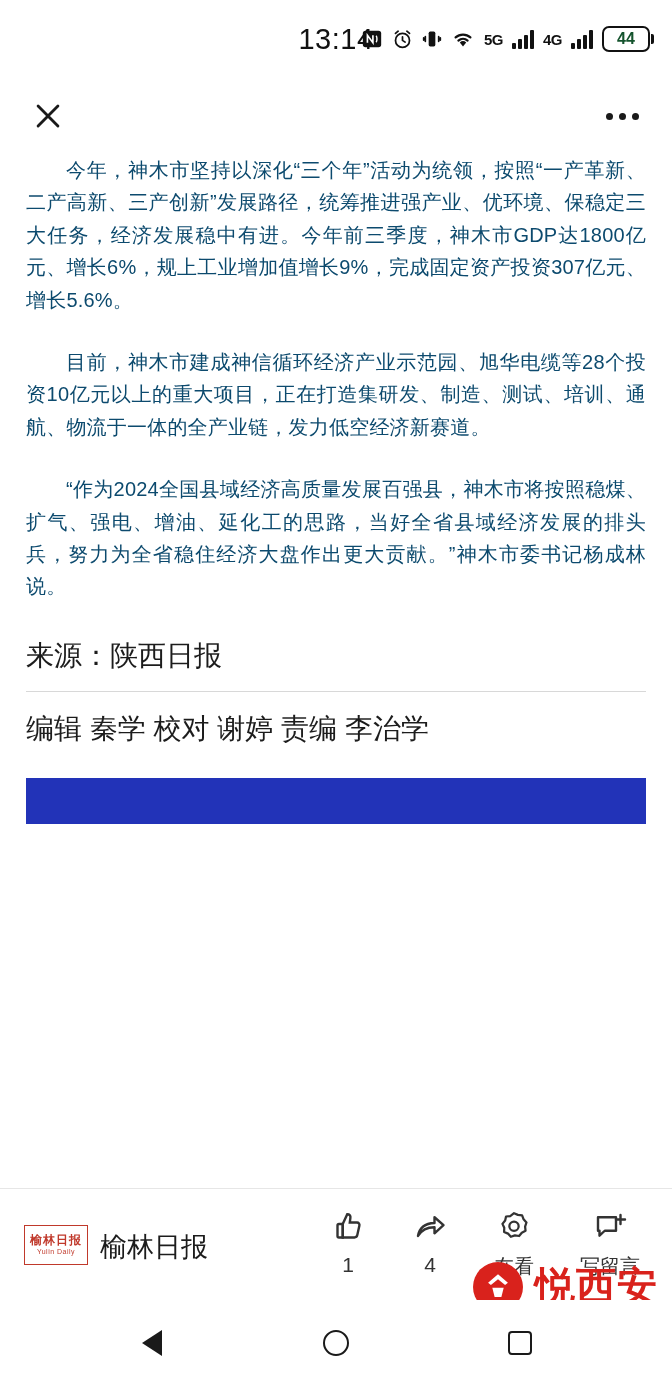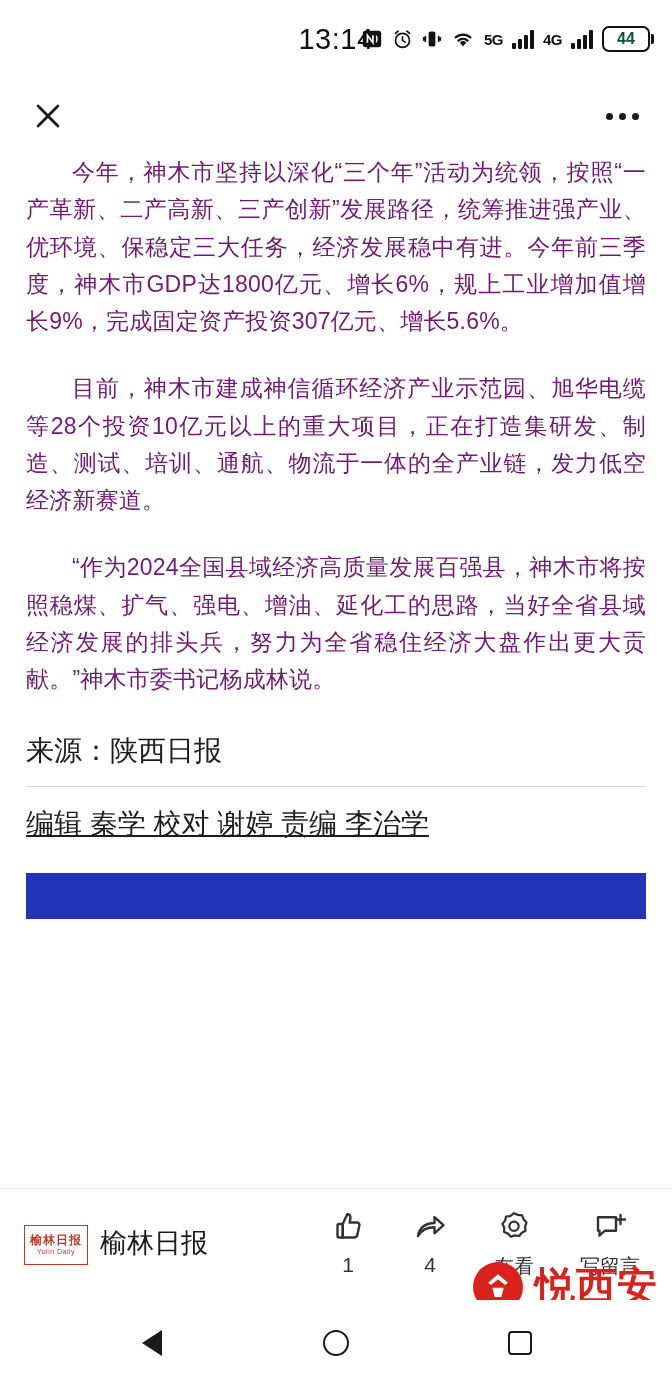--- a/index.html
+++ b/index.html
@@ -122,23 +122,23 @@
     width: 7px; height: 7px; border-radius: 50%;
     background: #1a1a1a;
   }
 
   
   .article {
     padding: 0 26px;
     background: #ffffff;
   }
   .para {
-    font-size: 23px;
+    font-size: 20px;
     line-height: 1.62;
-    color: #701a75;
+    color: #0c4a6e;
     text-indent: 2em;
     margin-bottom: 30px;
     font-family: "Liberation Sans", sans-serif;
     letter-spacing: 0.2px;
     text-align: justify;
   }
   .para.p3 { margin-bottom: 34px; }
 
   .source {
     font-size: 28px;
@@ -148,21 +148,20 @@
   }
   .divider {
     height: 1px;
     background: #d8d8d8;
     margin: 0 0 18px 0;
   }
   .credits {
     font-size: 28px;
     color: #1c1c1c;
     margin-bottom: 30px;
-    text-decoration: underline;
   }
 
   
   .banner {
     height: 46px;
     background: #2233b8;
     margin: 0 26px;
   }
 
   
@@ -173,21 +172,21 @@
     bottom: 86px;
     height: 112px;
     background: #ffffff;
     border-top: 1px solid #e6e6e6;
     display: flex;
     align-items: center;
     padding: 0 24px;
   }
   .brand {
     display: flex;
-    align-items: flex-start;
+    align-items: flex-end;
     gap: 12px;
     flex: 0 0 auto;
   }
   .brand-logo {
     width: 64px;
     height: 40px;
     border: 1.5px solid #c0392b;
     display: flex;
     flex-direction: column;
     align-items: center;

